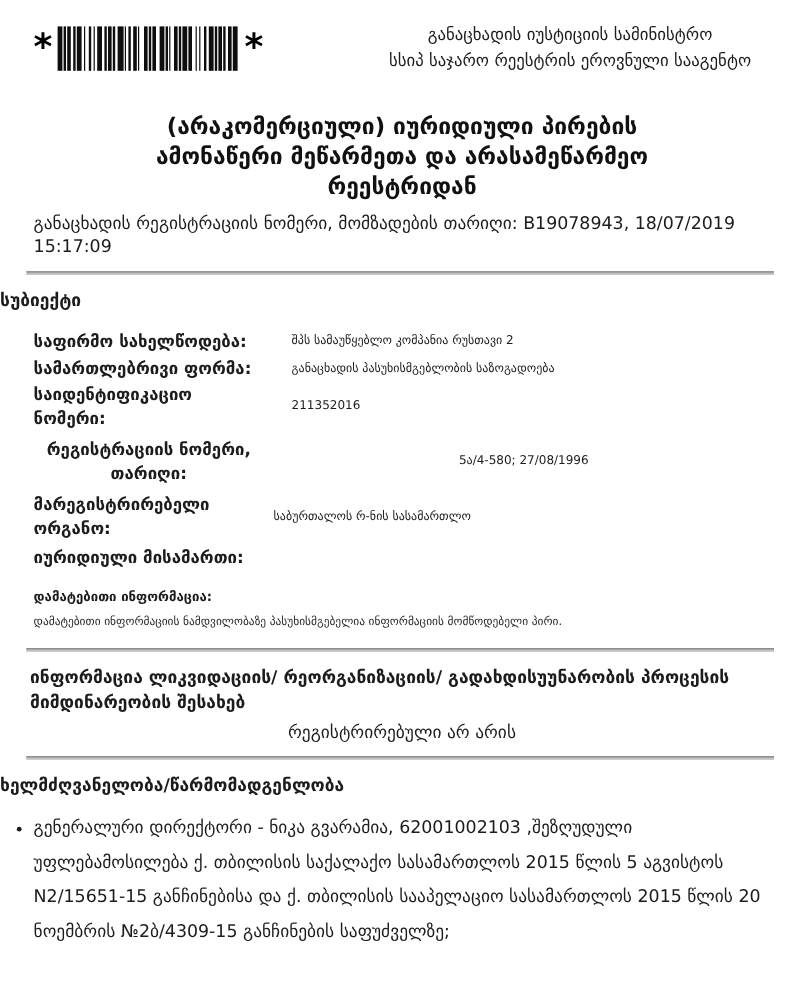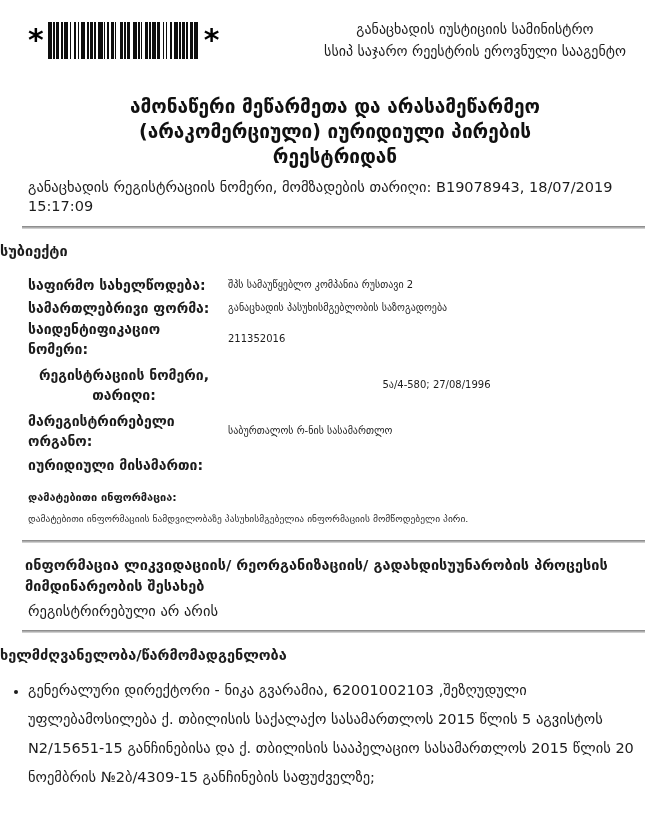--- a/index.html
+++ b/index.html
@@ -27,31 +27,31 @@
   hr.d2{margin-top:15px;}
   hr.d3{margin-top:9px;}
   
   .section-heading{font-weight:bold;font-size:14.5px;line-height:21px;text-align:left;margin-top:12px;}
   .liq-heading{max-width:620px;margin-left:auto;margin-right:auto;}
   
   .fields{margin:11px 25px 0 28px;}
   .field-row{display:flex;align-items:center;}
   .f-label{width:200px;flex:0 0 200px;font-weight:bold;font-size:14px;line-height:20px;padding-right:8px;box-sizing:border-box;}
   .f-value{flex:1;font-size:10px;line-height:22px;}
-  .r-tight{min-height:23px;}
+  .r-tight{min-height:23px;gap:15px;}
   .r4{margin-top:6px;text-align:center;}
   .r5{margin-top:6px;}
   .r6{margin-top:4px;}
   .add-info-label{margin:13px 28px 0 28px;font-weight:bold;font-size:11px;line-height:20px;}
   .email-row{margin:8px 25px 0 28px;}
   .email-label{font-weight:normal;font-size:14.5px;}
   .email-value{font-size:17px;}
   .disclaimer{margin:4px 28px 0 28px;font-size:9.5px;line-height:13px;color:#2a2a2a;}
   
-  .status-line{margin:5px 28px 0 28px;font-size:14.5px;line-height:19px;}
+  .status-line{margin:5px 28px 0 28px;font-size:14.5px;line-height:19px;text-align:center;}
   
   .mgmt-list{margin:10px 25px 0 0;padding-left:28px;list-style:disc;}
   .mgmt-list li{font-size:14.5px;line-height:29px;}
   .mgmt-list li::marker{font-size:12px;}
 </style>
 </head>
 <body>
 
 <div class="page">
 
@@ -134,22 +134,22 @@
         </div>
       <span class="bc-star">*</span>
     </div>
     <div class="agency">
       <div>განაცხადის იუსტიციის სამინისტრო</div>
       <div>სსიპ საჯარო რეესტრის ეროვნული სააგენტო</div>
     </div>
   </div>
 
   <div class="title">
+    <div>(არაკომერციული) იურიდიული პირების</div>
     <div>ამონაწერი მეწარმეთა და არასამეწარმეო</div>
-    <div>(არაკომერციული) იურიდიული პირების</div>
     <div>რეესტრიდან</div>
   </div>
 
   <div class="app-line">განაცხადის რეგისტრაციის ნომერი, მომზადების თარიღი: B19078943, 18/07/2019 15:17:09</div>
 
   <hr class="divider d1">
 
   <div class="section-heading">სუბიექტი</div>
 
   <div class="fields">

